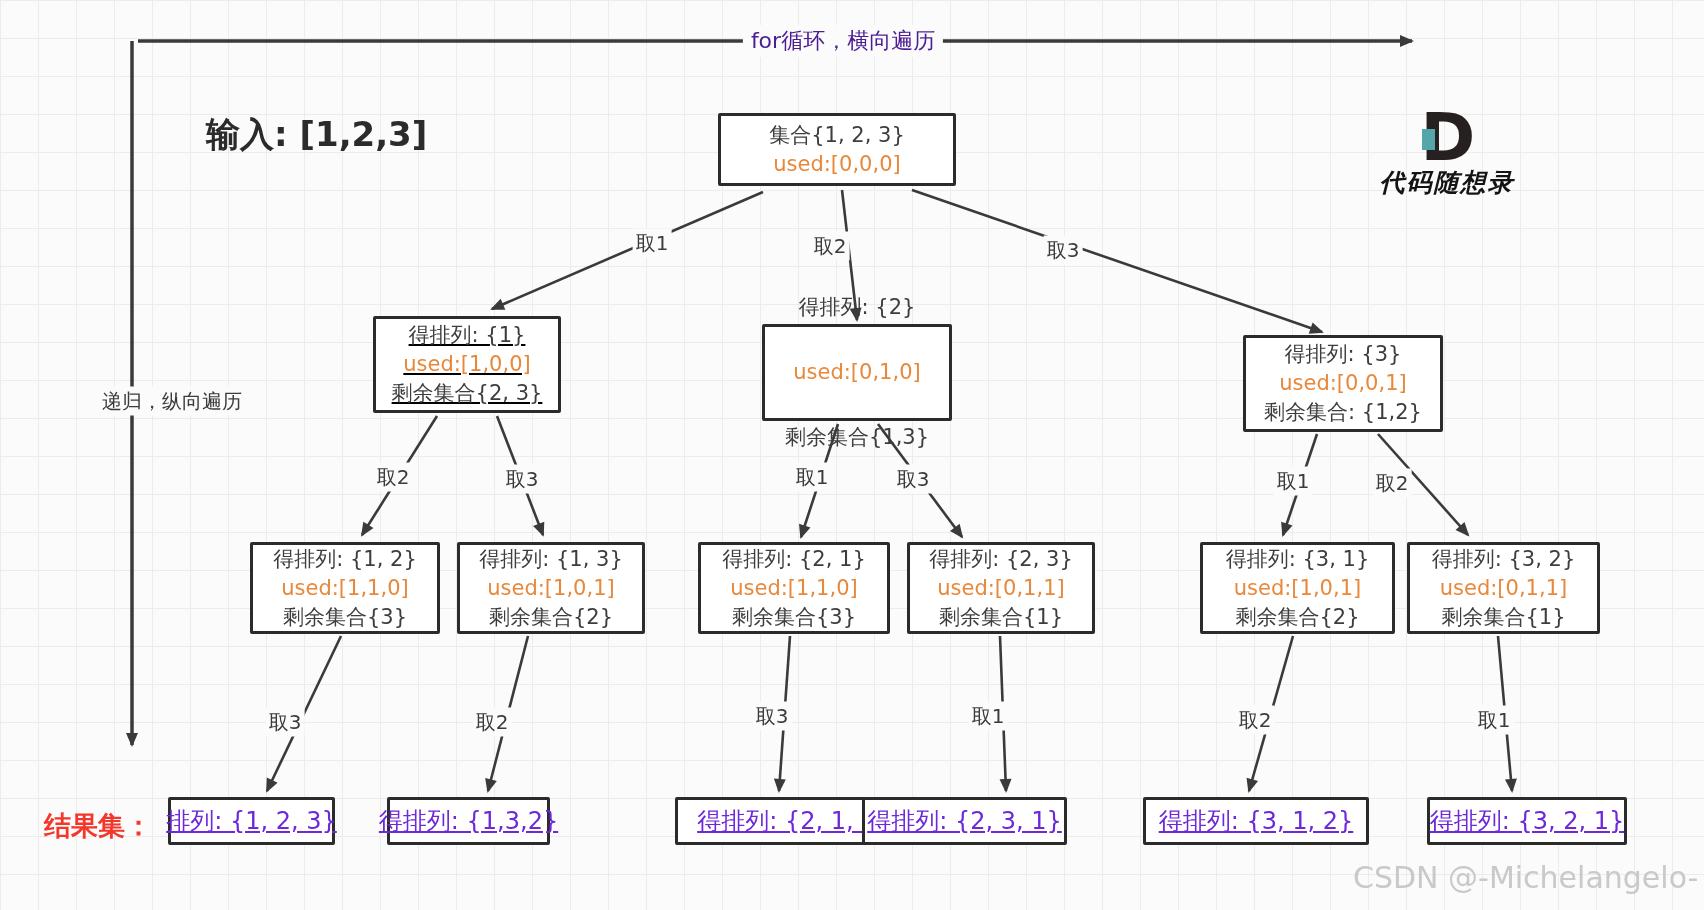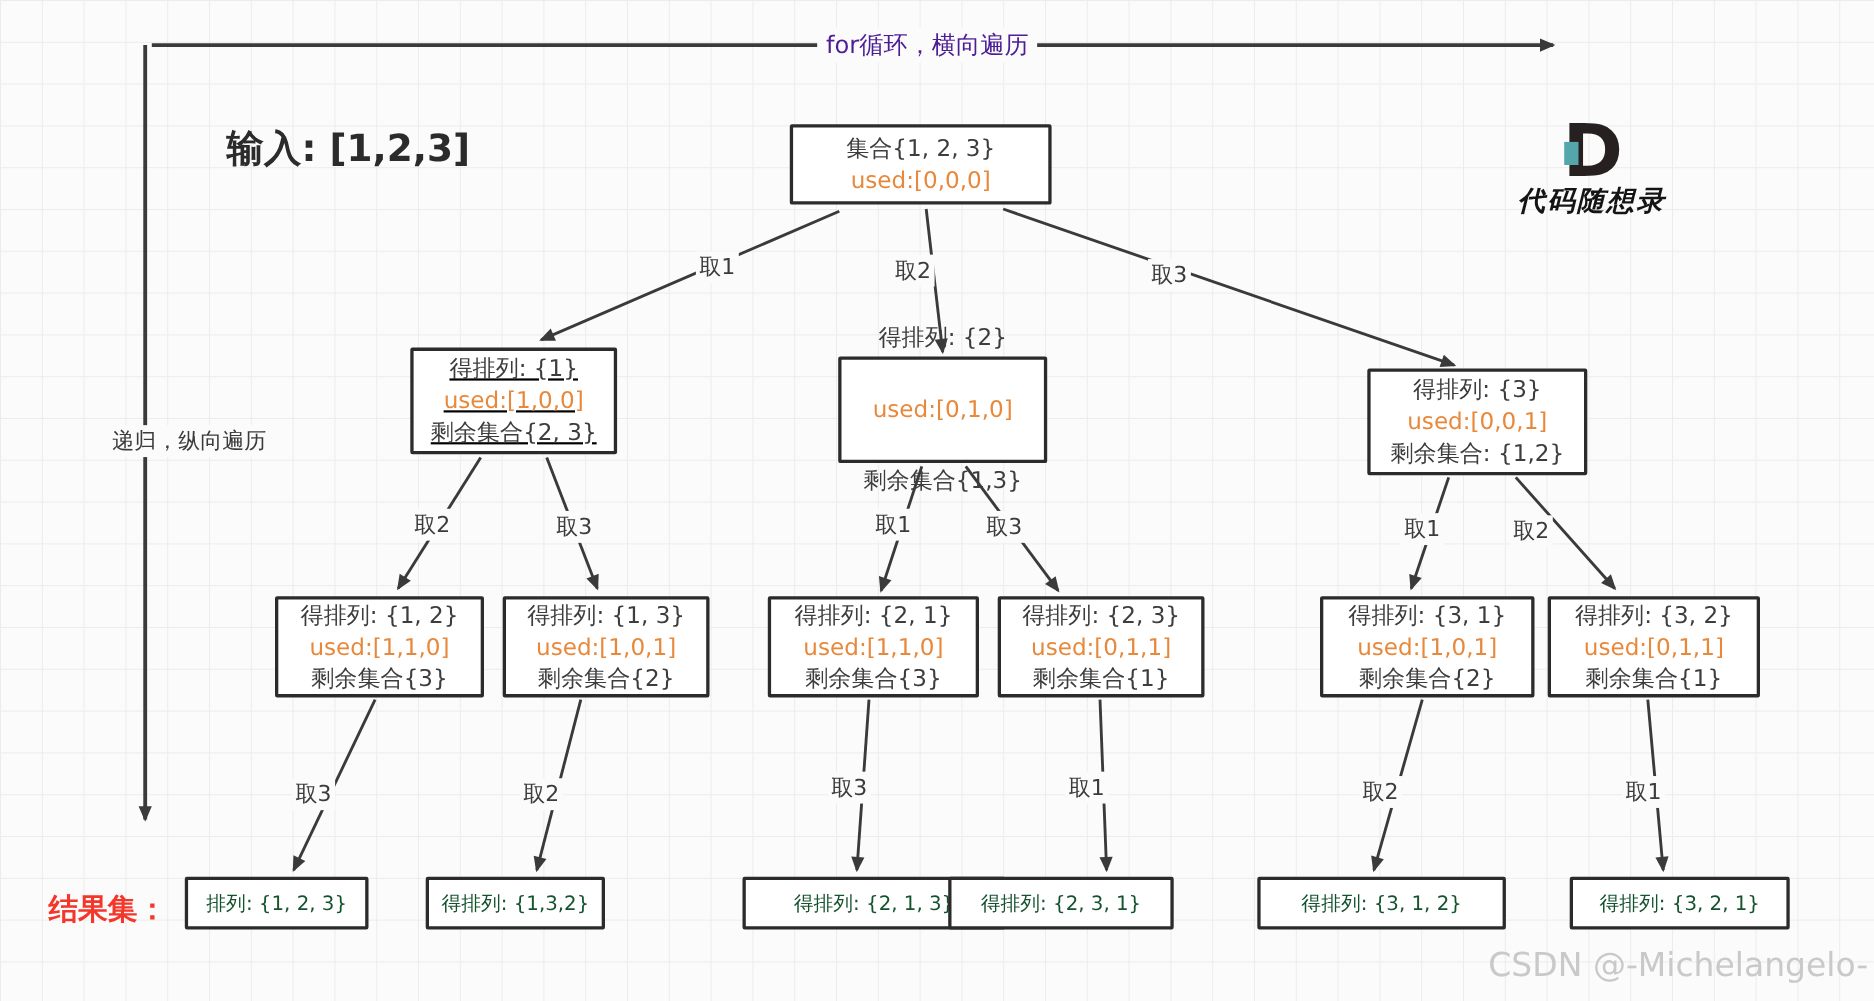--- a/index.html
+++ b/index.html
@@ -16,21 +16,21 @@
   .node {
     position:absolute; background:#ffffff; border:3px solid #2b2b2b; border-radius:2px;
     z-index:2; display:flex; flex-direction:column; justify-content:center; text-align:center;
     box-sizing:border-box;
   }
   .nl { font-size:21px; line-height:29px; color:#3d3d3d; white-space:nowrap;text-align:center; }
   .used { color:#e8883a; }
   .rnode {
     position:absolute; background:#ffffff; border:3px solid #2b2b2b; border-radius:2px;
     z-index:2; display:flex; align-items:center; justify-content:center;
-    font-size:18px; color:#14532d; white-space:nowrap; box-sizing:border-box;
+    font-size:24px; color:#6d28d9; white-space:nowrap; box-sizing:border-box;text-decoration:underline;
   }
   .elabel {
     position:absolute; transform:translate(-50%,-50%); z-index:3;
     background:#fbfbfb; padding:1px 3px; font-size:20px; color:#3b3b3b; white-space:nowrap;
   }
   .axis-label-top {
     position:absolute; transform:translate(-50%,-50%); z-index:3;
     background:#fbfbfb; padding:1px 8px; font-size:22px; color:#4c1d95; white-space:nowrap;
   }
   .input-label { position:absolute; left:206px; top:112px; z-index:3; font-size:34px; font-weight:bold; color:#2b2b2b; white-space:nowrap; }

